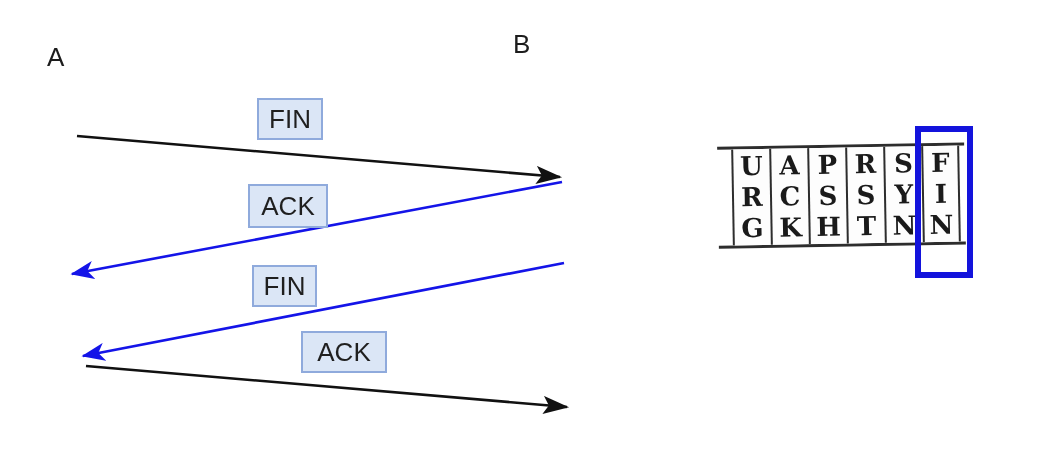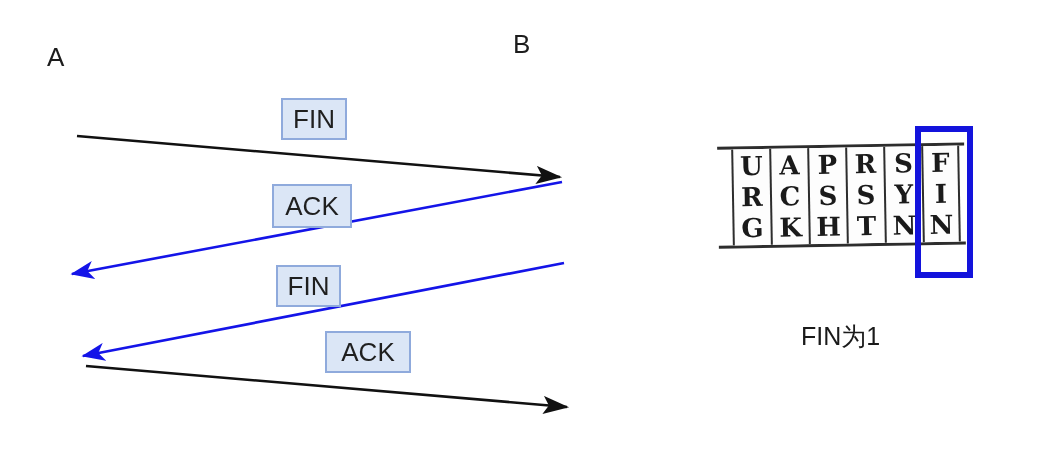--- a/index.html
+++ b/index.html
@@ -20,21 +20,20 @@
   #endpoint-a{left:47px;top:44px;}
   #endpoint-b{left:513px;top:31px;}
   .msg-label{
     position:absolute;
     display:flex;align-items:center;justify-content:center;
     background:#dbe6f6;
     border:2px solid #8faadc;
     color:#1f1f1f;font-size:26px;
     box-sizing:border-box;
     z-index:3;
-    margin-left:24px;
   }
   #msg-fin-1{left:257px;top:98px;width:66px;height:42px;}
   #msg-ack-1{left:248px;top:184px;width:80px;height:44px;}
   #msg-fin-2{left:252px;top:265px;width:65px;height:42px;}
   #msg-ack-2{left:301px;top:331px;width:86px;height:42px;}
 
   
   #flags-wrap{
     position:absolute;left:718px;top:146px;width:247px;
     transform:rotate(-1deg);
@@ -134,15 +133,14 @@
       <div class="flag-cell">
         <span class="flag-letter">F</span>
         <span class="flag-letter">I</span>
         <span class="flag-letter">N</span>
       </div>
     </div>
   </div>
 
   <div id="fin-highlight"></div>
 
-  <div id="flags-caption">FIN为1</div>
 
 </div>
 
 </body></html>

